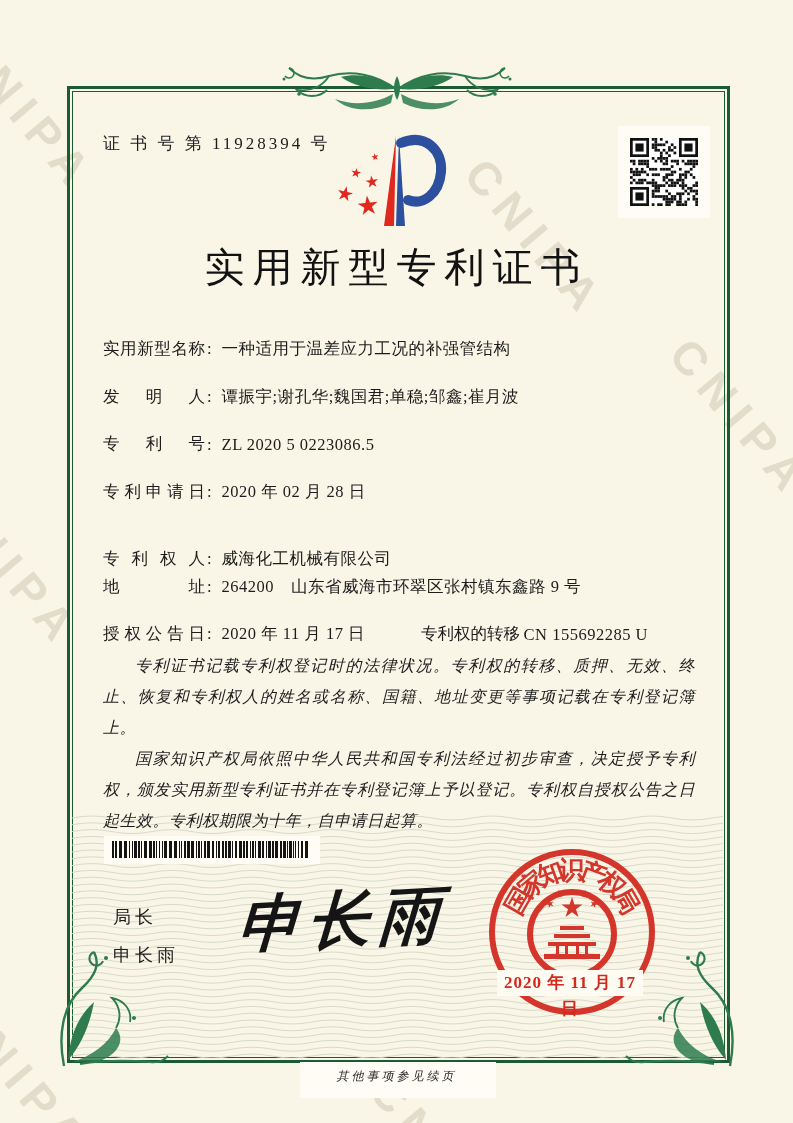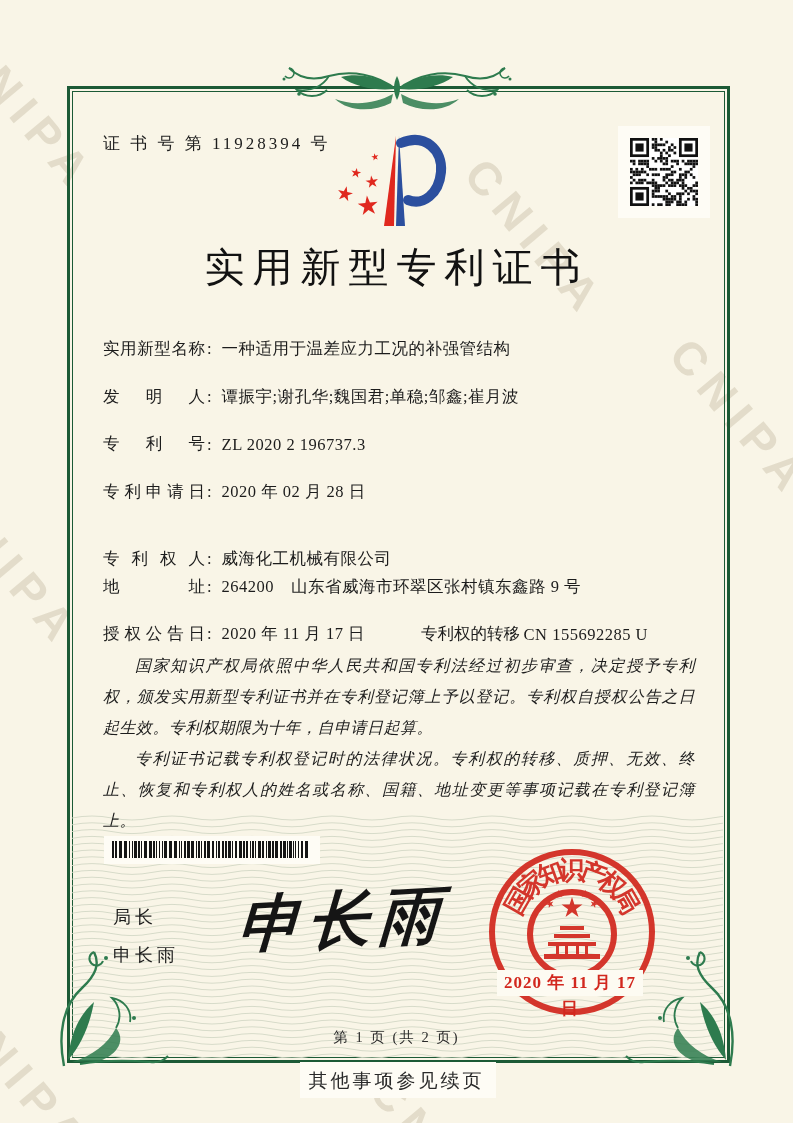--- a/index.html
+++ b/index.html
@@ -40,22 +40,22 @@
   .sig-title{position:absolute;left:113px;top:905px;font-size:18px;letter-spacing:4px;color:#1d1d1d;}
   .sig-name{position:absolute;left:113px;top:943px;font-size:18px;letter-spacing:4px;color:#1d1d1d;}
   .autograph{position:absolute;left:238px;top:878px;font-size:62px;font-weight:600;color:#151515;
              letter-spacing:8px;transform:rotate(-3deg) skewX(-6deg);font-style:italic;}
   .seal{position:absolute;left:486px;top:846px;width:172px;height:172px;z-index:5;opacity:.93;}
   .seal-date{position:absolute;left:497px;top:970px;width:146px;height:26px;z-index:6;background:#fdfbf2;
              color:#d2281e;font-size:17px;font-weight:bold;letter-spacing:1px;text-align:center;line-height:26px;}
   .page-no{position:absolute;left:0;top:1028px;width:793px;text-align:center;font-size:14.5px;
            letter-spacing:2px;color:#2a2a2a;z-index:4;}
   .note-patch{left:300px;top:1062px;width:196px;height:36px;z-index:4;}
-  .note{position:absolute;left:0;top:1068px;width:793px;text-align:center;font-size:19px;
-        letter-spacing:3px;color:#2a2a2a;z-index:5;}
+  .note{position:absolute;left:0;top:1068px;width:793px;text-align:center;font-size:12px;
+        letter-spacing:3px;font-style:italic;color:#2a2a2a;z-index:5;}
 </style>
 </head>
 <body>
 
 <div class="page">
 
   <span class="wm" style="left:-15px;top:22px">CNIPA</span>
   <span class="wm" style="left:495px;top:148px">CNIPA</span>
   <span class="wm" style="left:700px;top:328px">CNIPA</span>
   <span class="wm" style="left:-30px;top:478px">CNIPA</span>
@@ -374,42 +374,42 @@
     <div class="title">实用新型专利证书</div>
 
     <div class="fields">
       <div class="frow" style="top:338px">
         <span class="flabel">实用新型名称</span><span class="fcolon">:</span><span class="fval">一种适用于温差应力工况的补强管结构</span>
       </div>
       <div class="frow" style="top:386px">
         <span class="flabel">发明人</span><span class="fcolon">:</span><span class="fval">谭振宇;谢孔华;魏国君;单稳;邹鑫;崔月波</span>
       </div>
       <div class="frow" style="top:433px">
-        <span class="flabel">专利号</span><span class="fcolon">:</span><span class="fval">ZL 2020 2 196737.3</span>
+        <span class="flabel">专利号</span><span class="fcolon">:</span><span class="fval">ZL 2020 5 0223086.5</span>
       </div>
       <div class="frow" style="top:481px">
         <span class="flabel">专利申请日</span><span class="fcolon">:</span><span class="fval">2020 年 02 月 28 日</span>
       </div>
       <div class="frow" style="top:548px">
         <span class="flabel">专利权人</span><span class="fcolon">:</span><span class="fval">威海化工机械有限公司</span>
       </div>
       <div class="frow" style="top:576px">
         <span class="flabel">地址</span><span class="fcolon">:</span><span class="fval">264200　山东省威海市环翠区张村镇东鑫路 9 号</span>
       </div>
       <div class="frow" style="top:623px">
         <span class="flabel">授权公告日</span><span class="fcolon">:</span><span class="fval">2020 年 11 月 17 日</span>
         <span class="f2">
           <span class="flabel">专利权的转移</span><span class="fcolon">:</span><span class="fval">CN 155692285 U</span>
         </span>
       </div>
     </div>
 
     <div class="paras">
+      <p>专利证书记载专利权登记时的法律状况。专利权的转移、质押、无效、终止、恢复和专利权人的姓名或名称、国籍、地址变更等事项记载在专利登记簿上。</p>
       <p>国家知识产权局依照中华人民共和国专利法经过初步审查，决定授予专利权，颁发实用新型专利证书并在专利登记簿上予以登记。专利权自授权公告之日起生效。专利权期限为十年，自申请日起算。</p>
-      <p>专利证书记载专利权登记时的法律状况。专利权的转移、质押、无效、终止、恢复和专利权人的姓名或名称、国籍、地址变更等事项记载在专利登记簿上。</p>
     </div>
 
     <div class="patch barcode-patch"></div>
     <div id="barcode" class="barcode">
         <div style="width:2px;margin-right:1px"></div>
         <div style="width:2px;margin-right:2px"></div>
         <div style="width:3px;margin-right:2px"></div>
         <div style="width:3px;margin-right:2px"></div>
         <div style="width:1px;margin-right:2px"></div>
         <div style="width:1px;margin-right:1px"></div>
@@ -463,21 +463,20 @@
         <div style="width:1px;margin-right:2px"></div>
         <div style="width:1px;margin-right:2px"></div>
         <div style="width:2px;margin-right:2px"></div>
         <div style="width:3px;margin-right:2px"></div>
       </div>
 
     <div class="sig-title">局长</div>
     <div class="sig-name">申长雨</div>
     <div class="autograph">申长雨</div>
 
-    <div class="page-no">第 1 页 (共 2 页)</div>
     <div class="patch note-patch"></div>
     <div class="note">其他事项参见续页</div>
   </div>
 
   <svg id="seal" class="seal" viewBox="0 0 172 172">
     <circle cx="86" cy="86" r="80" fill="none" stroke="#d2281e" stroke-width="6"></circle>
     <g fill="#d2281e">
       <circle cx="86" cy="88" r="42" fill="none" stroke="#d2281e" stroke-width="6"></circle>
       <use href="#st" transform="translate(86,62) scale(1.1)"></use>
       <use href="#st" transform="translate(64,58) scale(0.42) rotate(-20)"></use>

